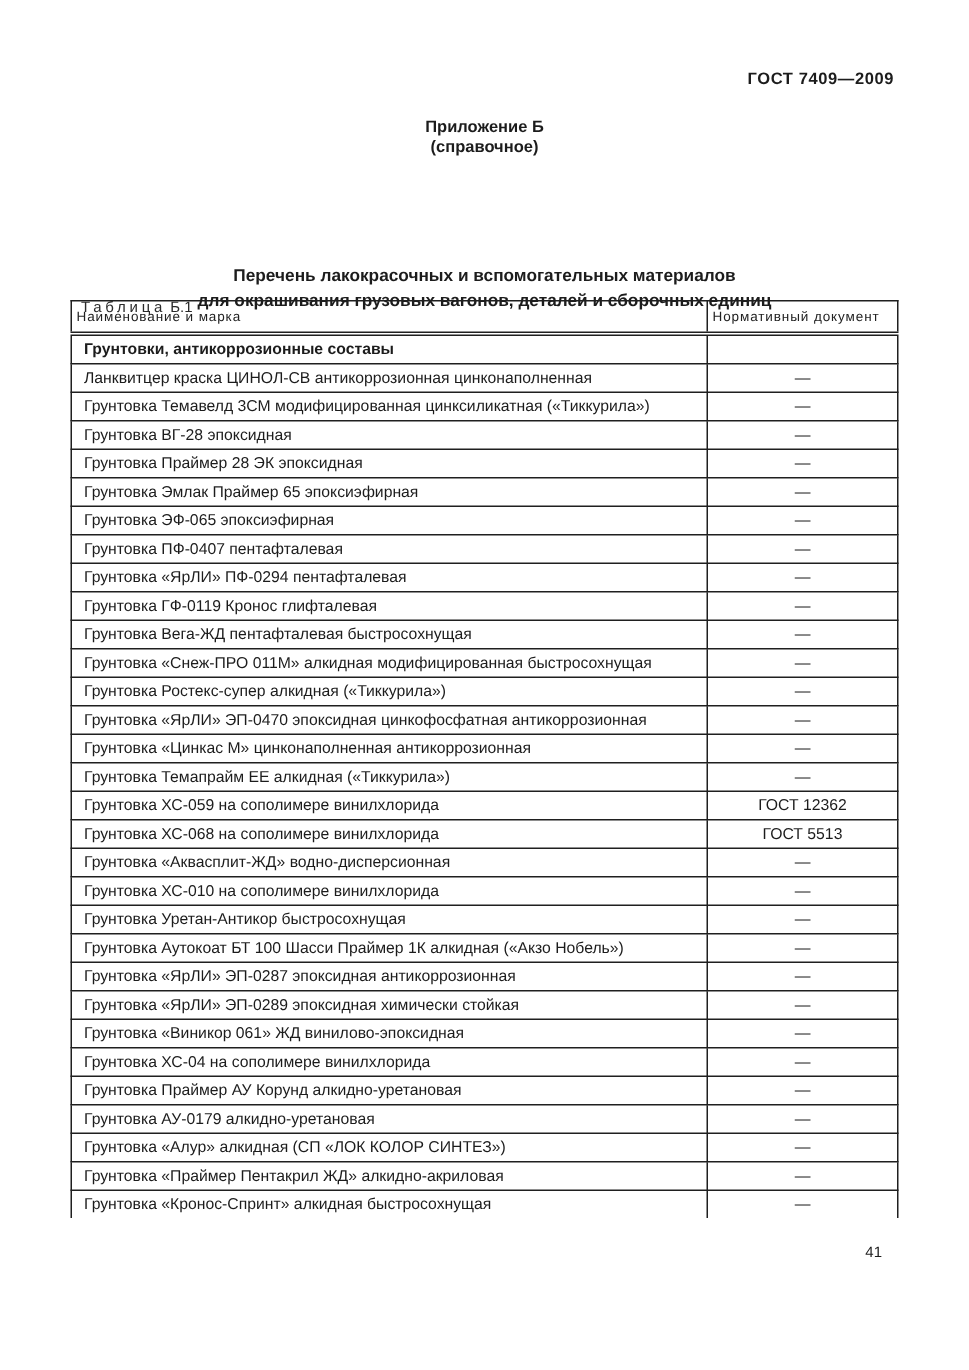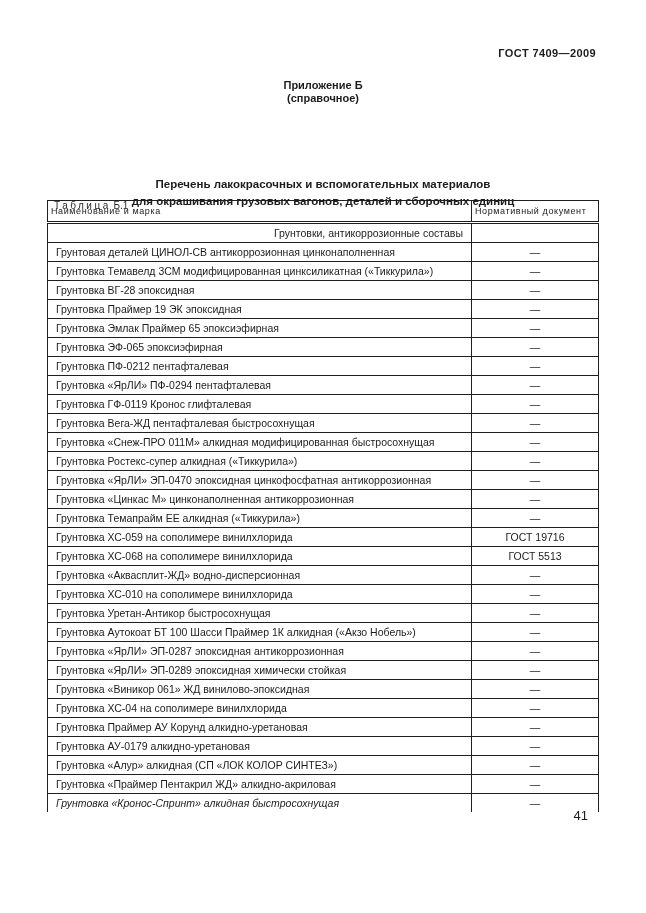--- a/index.html
+++ b/index.html
@@ -72,29 +72,29 @@
     color: #222222;
   }
   table.main-table td {
     border: 1px solid #1f1f1f;
     font-size: 10.5px;
     line-height: 12px;
     padding: 3px 8px 3px 8px;
     vertical-align: middle;
     color: #1c1c1c;
   }
-  table.main-table tbody tr:last-child td { border-bottom: none; font-style: italic; }
-  td.section-cell { text-align: right; padding-right: 2px; }
+  table.main-table tbody tr:last-child td { border-bottom: none; }
+  td.section-cell { text-align: left; padding-right: 2px; font-weight: bold; }
   td.doc-cell { text-align: center; padding-left: 2px; padding-right: 2px; }
   td.valign-bottom { vertical-align: bottom; }
   .page-number {
     position: absolute;
-    top: 808px;
+    top: 830px;
     right: 58px;
-    font-size: 13px;
+    font-size: 10px;
     color: #1c1c1c;
   }
 </style>
 </head>
 <body>
 
 <div class="page">
 
   <div class="doc-ref">ГОСТ 7409—2009</div>
 
@@ -123,45 +123,45 @@
         <th>Наименование и марка</th>
         <th>Нормативный документ</th>
       </tr>
     </thead>
     <tbody id="table-body">
         <tr>
           <td class="section-cell">Грунтовки, антикоррозионные составы</td>
           <td class="doc-cell"></td>
         </tr>
         <tr>
-          <td>Грунтовая деталей ЦИНОЛ-СВ антикоррозионная цинконаполненная</td>
+          <td>Ланквитцер краска ЦИНОЛ-СВ антикоррозионная цинконаполненная</td>
           <td class="doc-cell">—</td>
         </tr>
         <tr>
           <td>Грунтовка Темавелд 3СМ модифицированная цинксиликатная («Тиккурила»)</td>
           <td class="doc-cell">—</td>
         </tr>
         <tr>
           <td>Грунтовка ВГ-28 эпоксидная</td>
           <td class="doc-cell">—</td>
         </tr>
         <tr>
-          <td>Грунтовка Праймер 19 ЭК эпоксидная</td>
+          <td>Грунтовка Праймер 28 ЭК эпоксидная</td>
           <td class="doc-cell">—</td>
         </tr>
         <tr>
           <td>Грунтовка Эмлак Праймер 65 эпоксиэфирная</td>
           <td class="doc-cell">—</td>
         </tr>
         <tr>
           <td>Грунтовка ЭФ-065 эпоксиэфирная</td>
           <td class="doc-cell">—</td>
         </tr>
         <tr>
-          <td>Грунтовка ПФ-0212 пентафталевая</td>
+          <td>Грунтовка ПФ-0407 пентафталевая</td>
           <td class="doc-cell">—</td>
         </tr>
         <tr>
           <td>Грунтовка «ЯрЛИ» ПФ-0294 пентафталевая</td>
           <td class="doc-cell">—</td>
         </tr>
         <tr>
           <td>Грунтовка ГФ-0119 Кронос глифталевая</td>
           <td class="doc-cell">—</td>
         </tr>
@@ -184,21 +184,21 @@
         <tr>
           <td>Грунтовка «Цинкас М» цинконаполненная антикоррозионная</td>
           <td class="doc-cell">—</td>
         </tr>
         <tr>
           <td>Грунтовка Темапрайм ЕЕ алкидная («Тиккурила»)</td>
           <td class="doc-cell">—</td>
         </tr>
         <tr>
           <td>Грунтовка ХС-059 на сополимере винилхлорида</td>
-          <td class="doc-cell">ГОСТ 19716</td>
+          <td class="doc-cell">ГОСТ 12362</td>
         </tr>
         <tr>
           <td>Грунтовка ХС-068 на сополимере винилхлорида</td>
           <td class="doc-cell">ГОСТ 5513</td>
         </tr>
         <tr>
           <td>Грунтовка «Аквасплит-ЖД» водно-дисперсионная</td>
           <td class="doc-cell">—</td>
         </tr>
         <tr>

